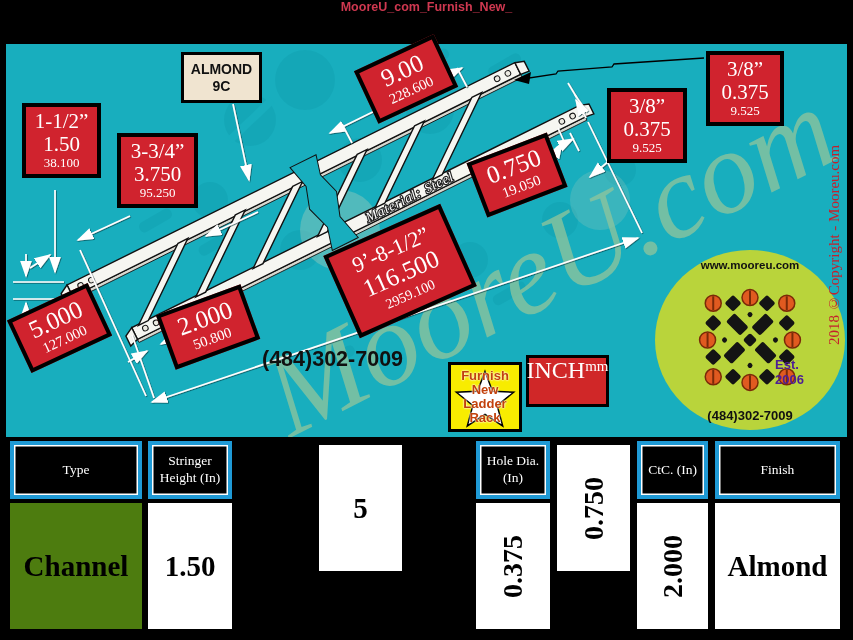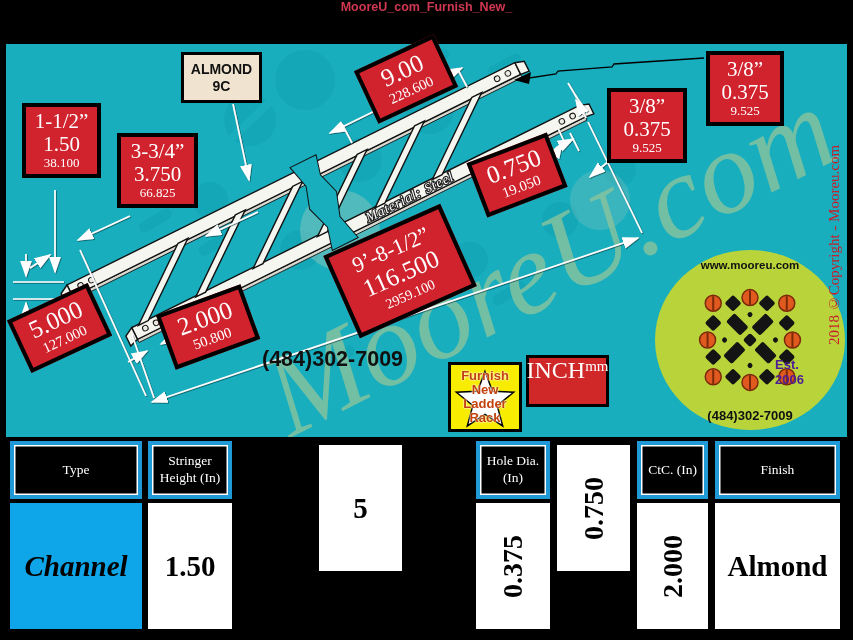--- a/index.html
+++ b/index.html
@@ -67,21 +67,21 @@
 
   
   .col{position:absolute;top:441px;height:188px;}
   .th{background:#000;border:4px solid #1f9ad6;box-shadow:inset 0 0 0 1.5px #fff;
       box-sizing:border-box;height:58px;display:flex;align-items:center;justify-content:center;
       text-align:center;color:#fff;font-family:"Liberation Serif",serif;font-size:13.5px;
       line-height:1.25;padding:0 2px;}
   .td{background:#fff;margin-top:4px;height:126px;display:flex;align-items:center;
       justify-content:center;text-align:center;color:#000;font-family:"Liberation Serif",serif;
       font-weight:bold;font-size:29px;}
-  .td.yellow{background:#0ea5e9;font-style:italic;}
+  .td.yellow{background:#4d7c0f;}
   .td .vert{writing-mode:vertical-rl;transform:rotate(180deg);font-size:28px;}
 </style>
 </head>
 <body>
 
 <div class="stage">
 
   <div class="topbar">MooreU_com_Furnish_New_</div>
 
   <div class="canvas">
@@ -198,21 +198,21 @@
     </svg>
 
     <div class="dlbl" style="left:16px;top:59px;width:79px">
       <span class="l1">1-1/2”</span>
       <span class="l2">1.50</span>
       <span class="l3">38.100</span>
     </div>
     <div class="dlbl" style="left:111px;top:89px;width:81px">
       <span class="l1">3-3/4”</span>
       <span class="l2">3.750</span>
-      <span class="l3">66.825</span>
+      <span class="l3">95.250</span>
     </div>
     <div class="dlbl two" style="left:356px;top:6px;width:88px;transform:rotate(-25deg)">
       <span class="l1">9.00</span>
       <span class="l2">228.600</span>
     </div>
     <div class="dlbl two" style="left:468px;top:102px;width:86px;transform:rotate(-21deg)">
       <span class="l1">0.750</span>
       <span class="l2">19.050</span>
     </div>
     <div class="dlbl" style="left:601px;top:44px;width:80px">

